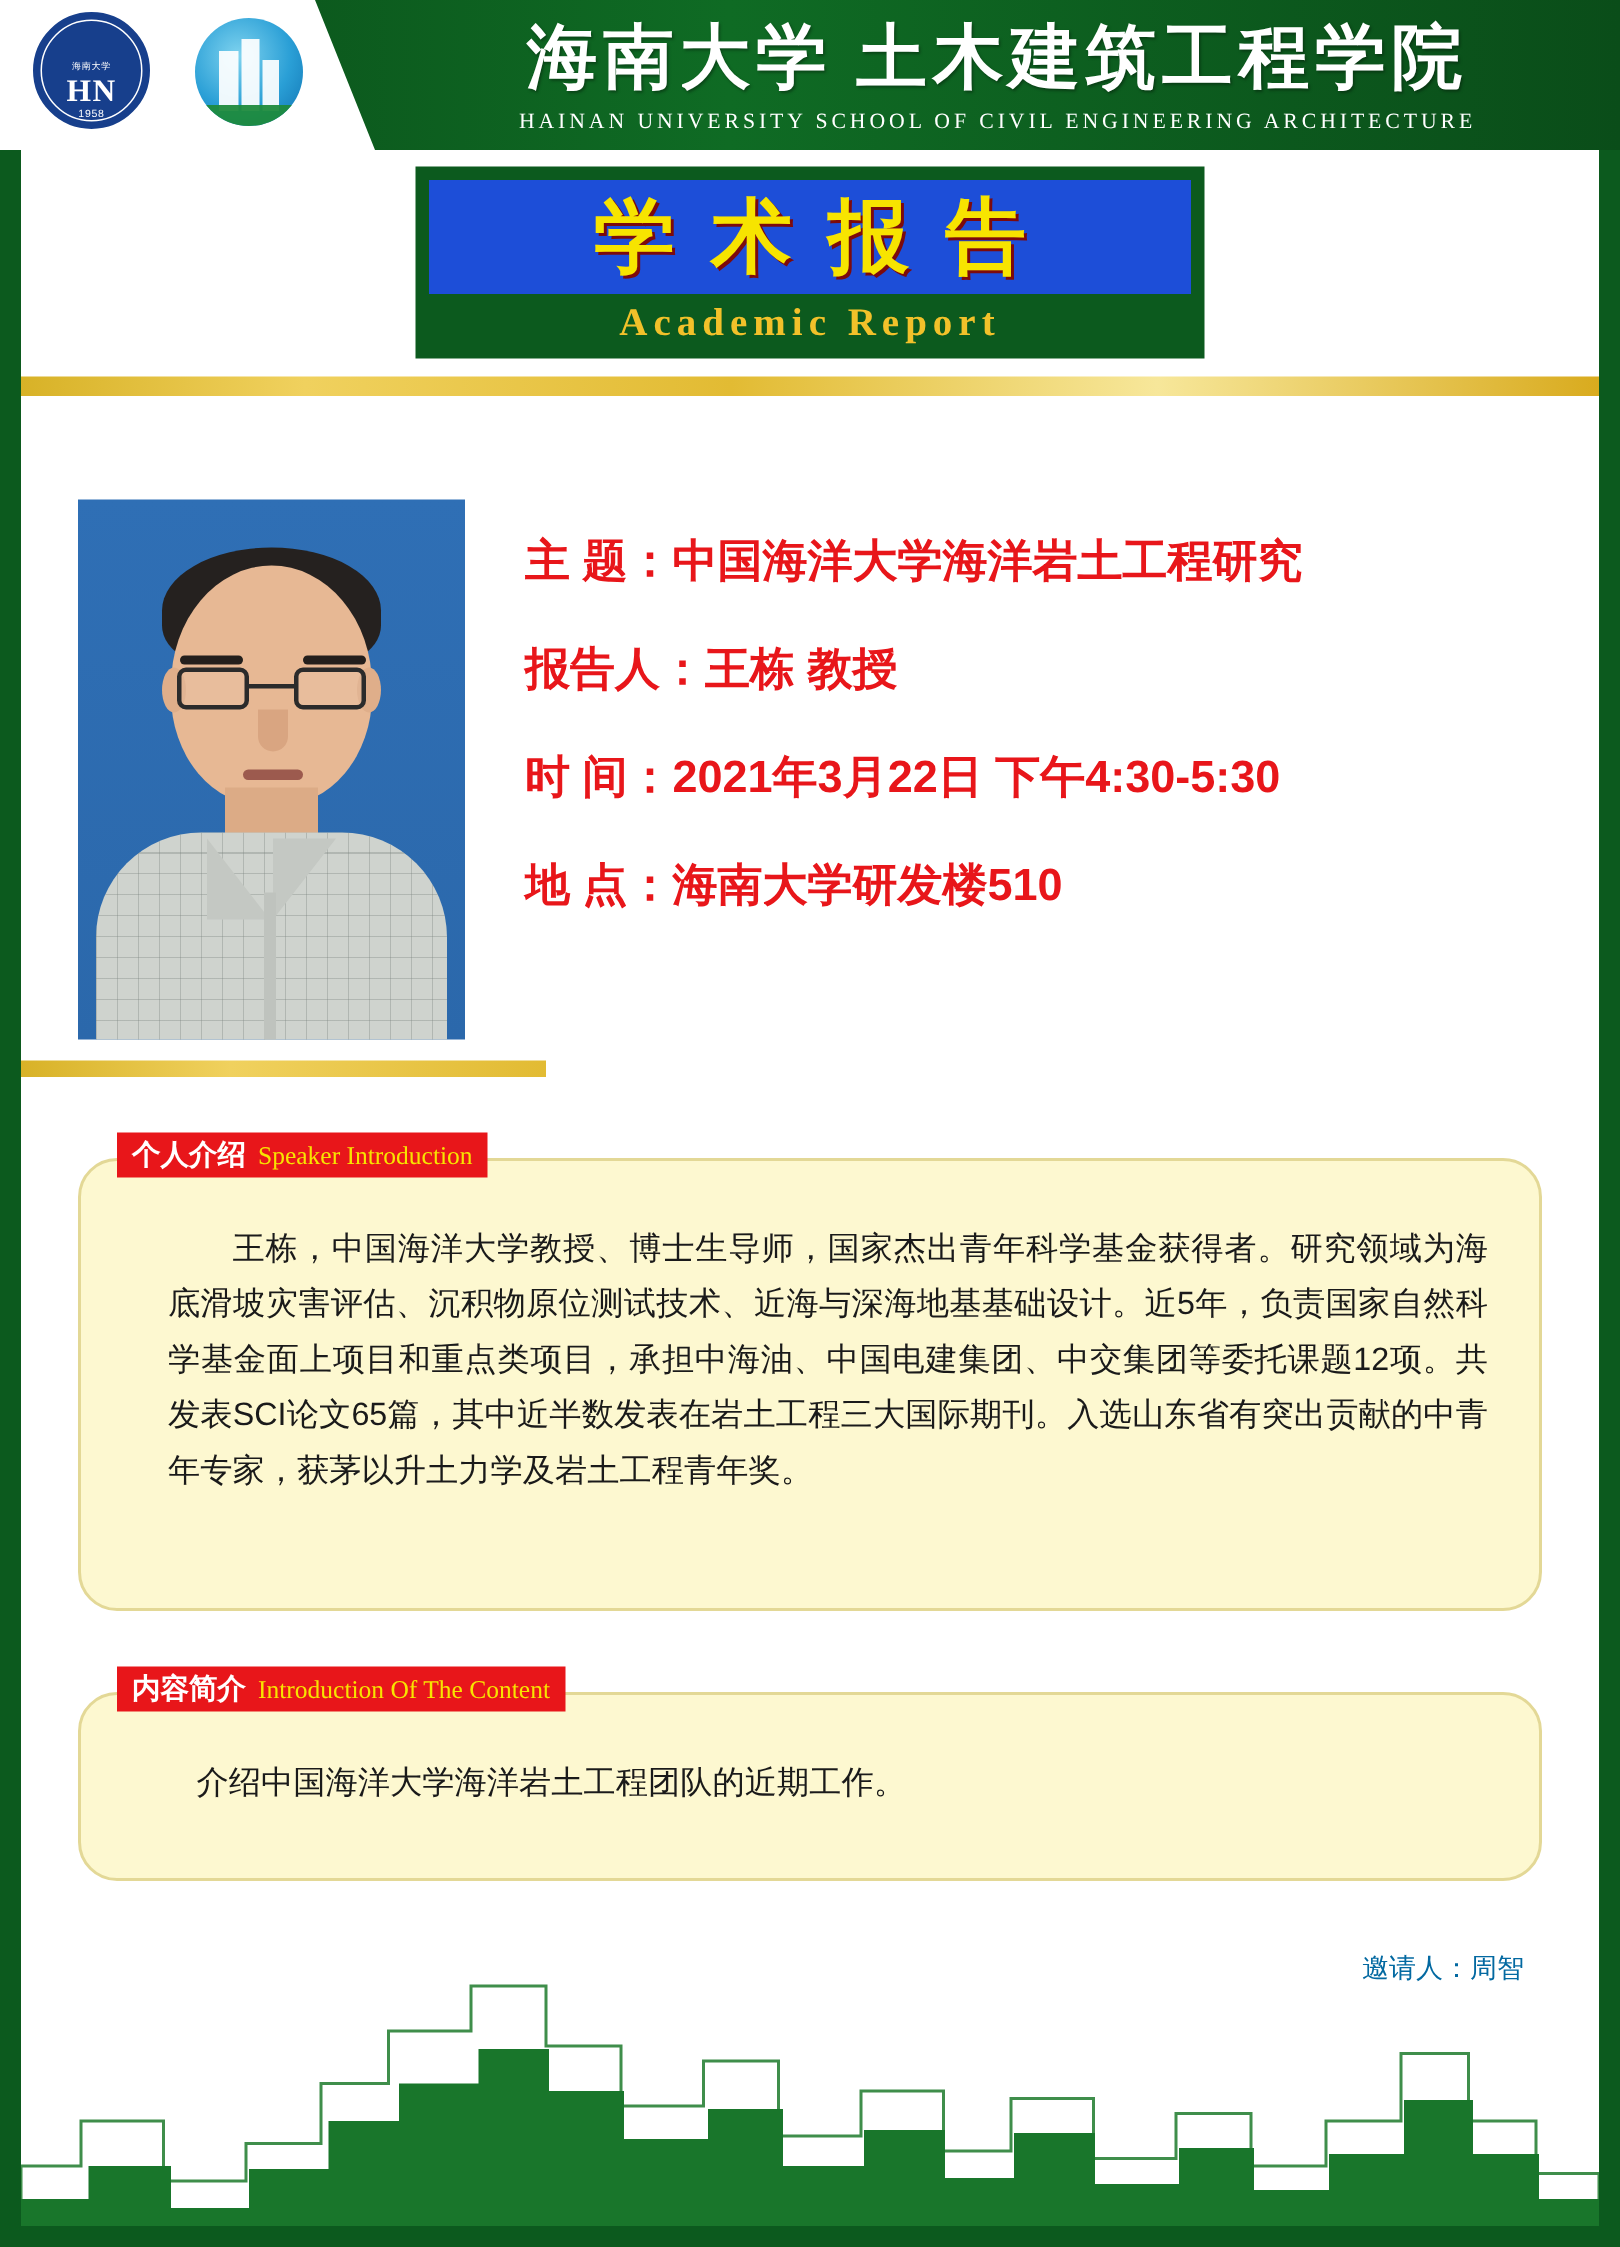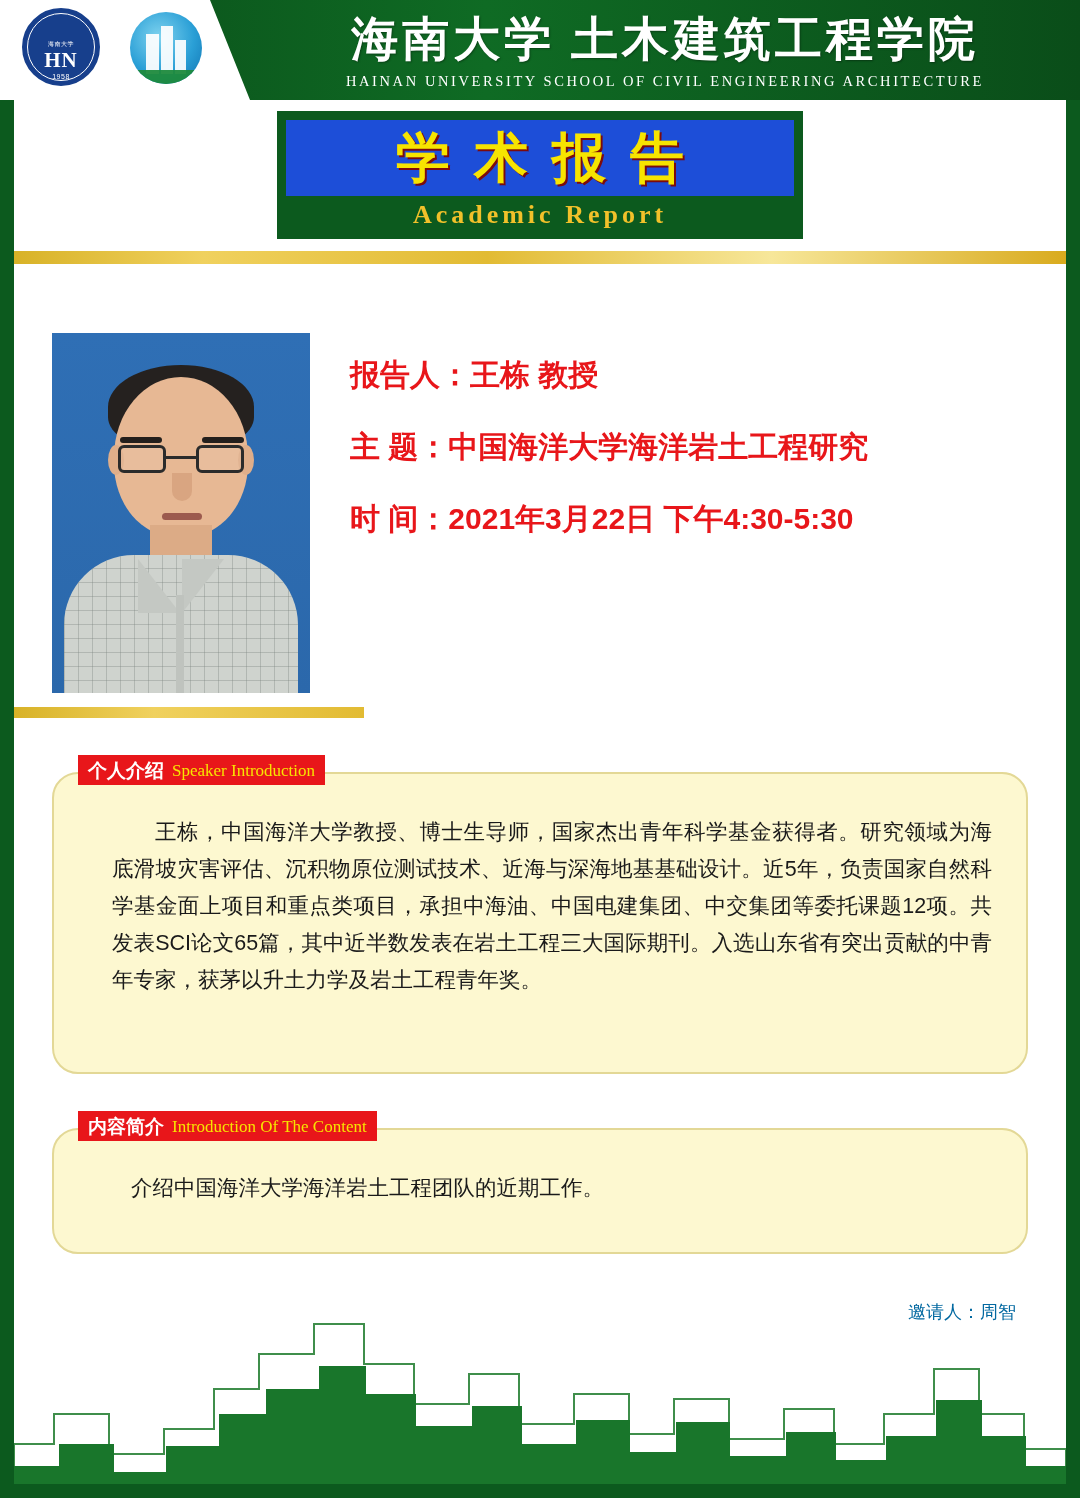--- a/index.html
+++ b/index.html
@@ -467,27 +467,30 @@
   <div class="neck"></div>
   <div class="shirt"></div>
   <div class="shirt-grid"></div>
   <div class="collar-l"></div>
   <div class="collar-r"></div>
   <div class="placket"></div>
 </div>
 
 <div class="info">
   <div class="row">
+    <span class="label">主    题：</span><span class="value">中国海洋大学海洋岩土工程研究</span>
+  </div>
+  <div class="row">
     <span class="label">报告人：</span><span class="value">王栋  教授</span>
-  </div>
-  <div class="row">
-    <span class="label">主    题：</span><span class="value">中国海洋大学海洋岩土工程研究</span>
   </div>
   <div class="row">
     <span class="label">时    间：</span><span class="value">2021年3月22日  下午4:30-5:30</span>
+  </div>
+  <div class="row">
+    <span class="label">地    点：</span><span class="value">海南大学研发楼510</span>
   </div>
 </div>
 
 <div class="gold-bar-bottom"></div>
 
 <div class="panel panel-1">
   <div class="tag">
     <span class="cn">个人介绍</span>
     <span class="en">Speaker Introduction</span>
   </div>

